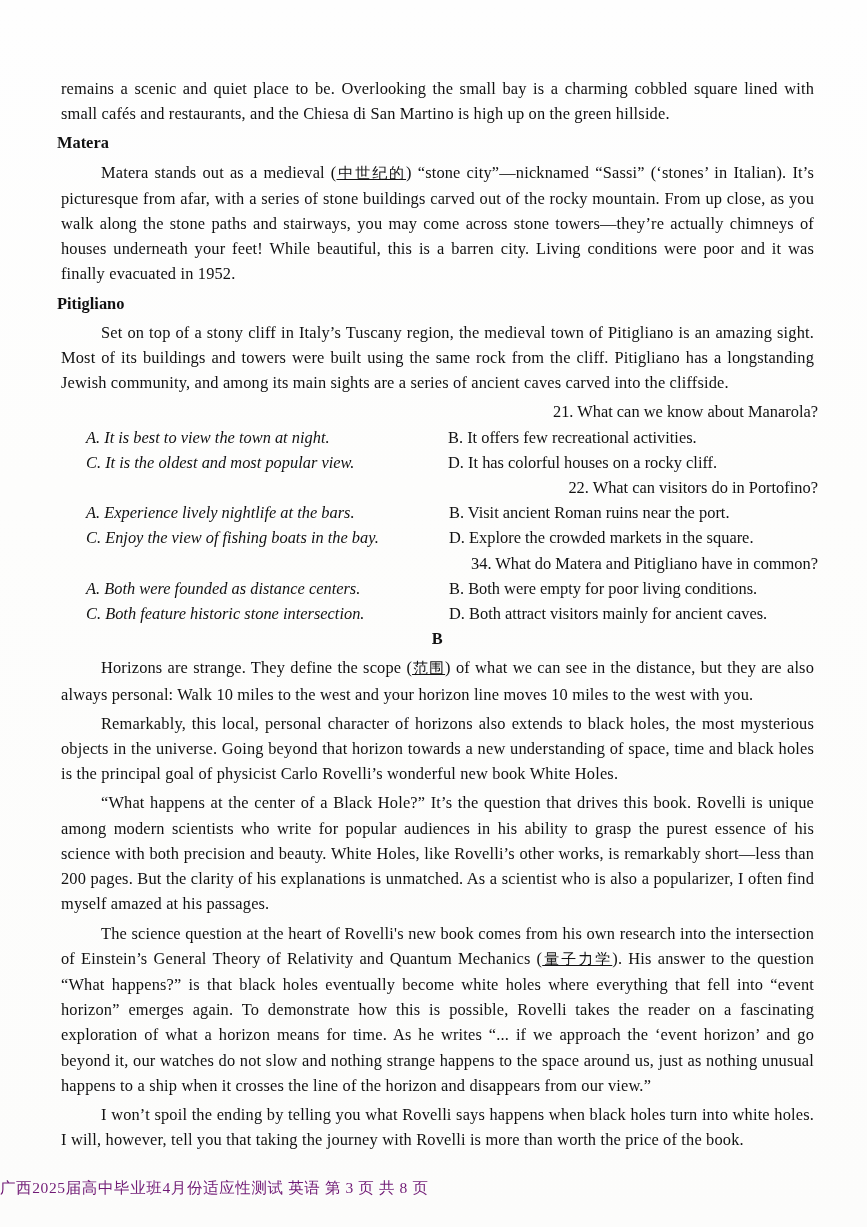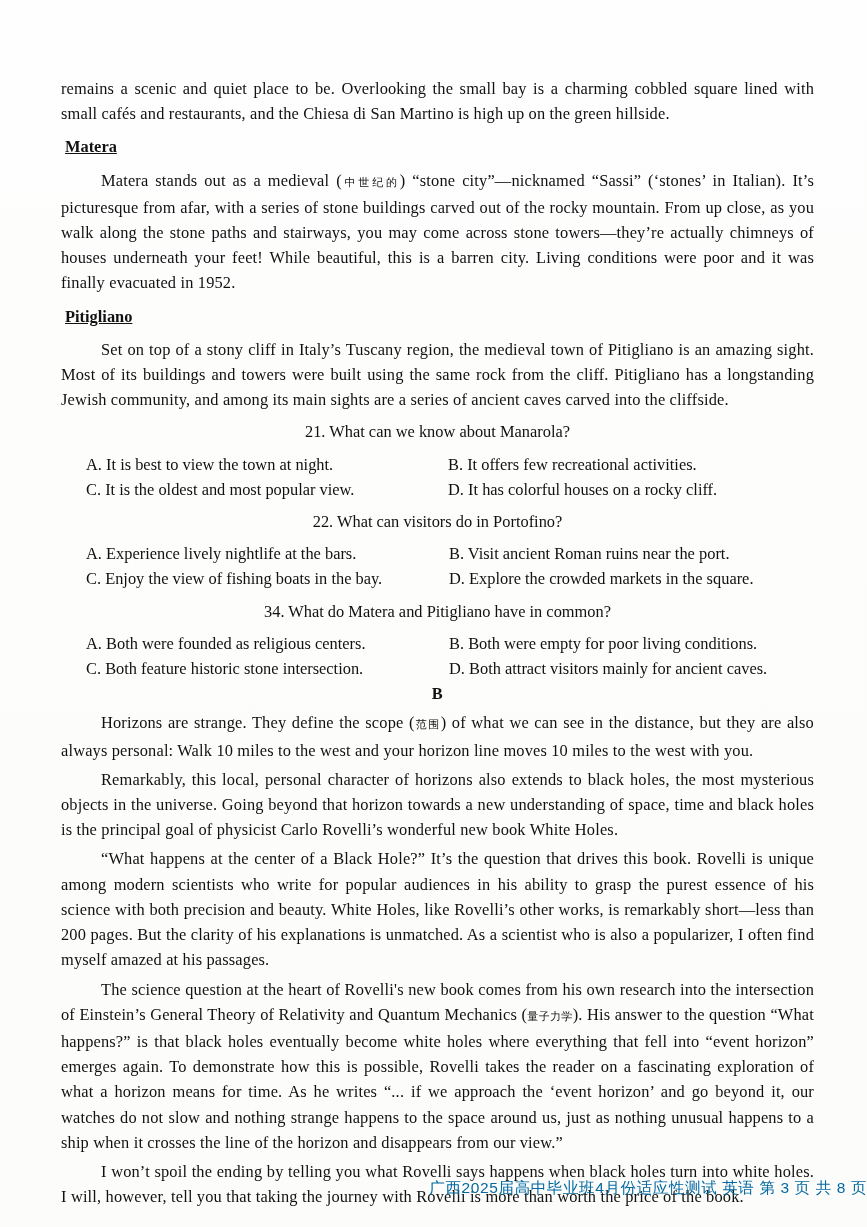--- a/index.html
+++ b/index.html
@@ -41,79 +41,80 @@
     letter-spacing: 0.01em;
   }
   .para.indent {
     text-indent: 40px;
   }
 
   .subhead {
     font-size: 16.4px;
     line-height: 25.2px;
     font-weight: bold;
-    margin: 8px;
+    margin: 0;
     text-align: left;
-    text-decoration: underline;
   }
 
   .section-letter {
     font-size: 16.4px;
     line-height: 25.2px;
     font-weight: bold;
     text-align: center;
     margin: 0;
     letter-spacing: 0.02em;
   }
 
   .q-stem {
     font-size: 16.4px;
     line-height: 25.2px;
-    margin: 7px;
-    text-align: center;
+    margin: 0;
+    text-align: right;
   }
 
   .opt-row {
     display: flex;
     font-size: 16.4px;
     line-height: 25.2px;
     padding-left: 29px;
   }
   .opt-col-a {
     width: 362px;
     flex: 0 0 362px;
     white-space: nowrap;
+    font-style: italic;
   }
   .opt-col-b {
     flex: 1 1 auto;
     white-space: nowrap;
   }
   .opt-row.wide .opt-col-a {
     width: 363px;
     flex: 0 0 363px;
   }
 
   .zh {
     font-family: "DejaVu Sans", "Liberation Sans", sans-serif;
-    font-size: 11px;
+    font-size: 15px;
+    text-decoration: underline;
   }
 
   .ital {
   }
 
   #footer {
     position: absolute;
     left: 0;
     right: 0;
     top: 1178px;
-    text-align: right;
-    font-family: Liberation Sans, sans-serif;
+    text-align: left;
+    font-family: Liberation Serif, serif;
     font-size: 15.5px;
     letter-spacing: 0.04em;
-    color: #0369a1;
+    color: #701a75;
   }
 </style>
 </head>
 <body>
 
 <div id="page"></div>
 
 <div id="content">
 
   <p class="para">remains a scenic and quiet place to be. Overlooking the small bay is a charming cobbled square lined with small cafés and restaurants, and the Chiesa di San Martino is high up on the green hillside.</p>
@@ -139,21 +140,21 @@
     <span class="opt-col-a">A. Experience lively nightlife at the bars.</span>
     <span class="opt-col-b">B. Visit ancient Roman ruins near the port.</span>
   </div>
   <div class="opt-row wide">
     <span class="opt-col-a">C. Enjoy the view of fishing boats in the bay.</span>
     <span class="opt-col-b">D. Explore the crowded markets in the square.</span>
   </div>
 
   <p class="q-stem">34. What do Matera and Pitigliano have in common?</p>
   <div class="opt-row wide">
-    <span class="opt-col-a">A. Both were founded as religious centers.</span>
+    <span class="opt-col-a">A. Both were founded as distance centers.</span>
     <span class="opt-col-b">B. Both were empty for poor living conditions.</span>
   </div>
   <div class="opt-row wide">
     <span class="opt-col-a">C. Both feature historic stone intersection.</span>
     <span class="opt-col-b">D. Both attract visitors mainly for ancient caves.</span>
   </div>
 
   <p class="section-letter">B</p>
 
   <p class="para indent"><span>Horizons are strange. They define the scope (</span><span class="zh">范围</span><span>) of what we can see in the distance, but they are also always personal: Walk 10 miles to the west and your horizon line moves 10 miles to the west with you.</span></p>

